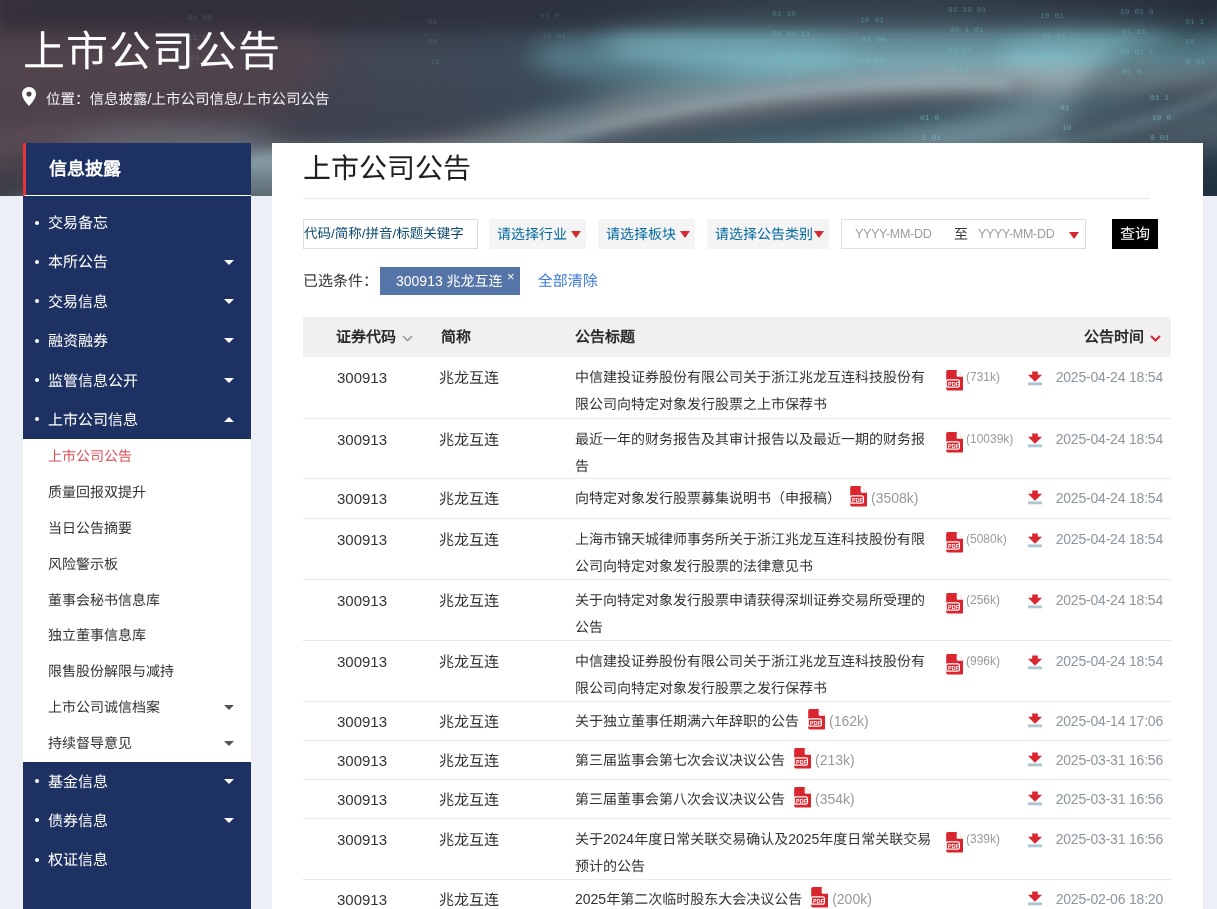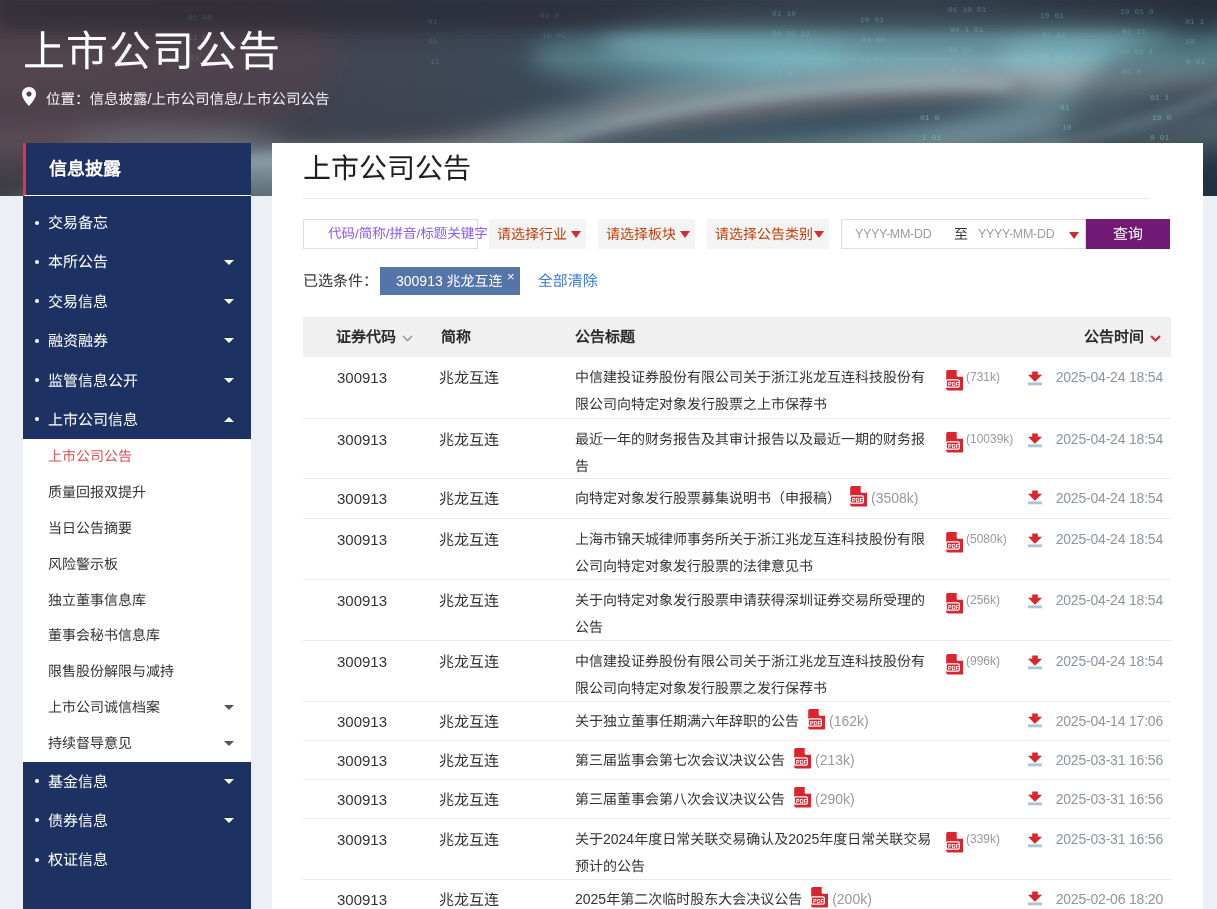--- a/index.html
+++ b/index.html
@@ -23,28 +23,28 @@
 .nav2{background:#fff}
 .nav2 .it{position:relative;height:35.8px;line-height:35.8px;color:#333;font-size:14px;padding-left:25px}
 .nav2 .it.act{color:#e0515a}
 .nav2 .caret{border-top-color:#555}
 
 .panel{position:absolute;left:272px;top:143px;width:931px;height:766px;background:#fff}
 .p-title{position:absolute;left:31px;top:7px;font-size:28px;line-height:38px;color:#1f1f1f}
 .p-rule{position:absolute;left:31px;top:55px;width:847px;height:1px;background:#e8e8e8}
 .filters{position:absolute;left:31px;top:76px;height:30px;white-space:nowrap;font-size:14px}
 .filters>*{vertical-align:top}
-.inp{display:inline-block;width:175px;height:30px;border:1px solid #ddd;background:#fff;color:#8b5cf6;line-height:28px;padding-left:24px;margin-right:11px;font-size:13.5px}
-.sel{display:inline-block;position:relative;height:30px;background:#f4f4f4;color:#c2410c;line-height:30px;width:97px;padding-left:8px;margin-right:12px}
+.inp{display:inline-block;width:175px;height:30px;border:1px solid #ddd;background:#fff;color:#0c4a6e;line-height:28px;padding-left:0;margin-right:11px;font-size:13.5px}
+.sel{display:inline-block;position:relative;height:30px;background:#f4f4f4;color:#0369a1;line-height:30px;width:97px;padding-left:8px;margin-right:12px}
 .sel .tri,.dbox .tri{display:inline-block;width:0;height:0;border-left:5.5px solid transparent;border-right:5.5px solid transparent;border-top:7px solid #d42b31;position:absolute;right:5px;top:12px}
-.dbox{display:inline-block;position:relative;width:245px;height:30px;border:1px solid #ddd;color:#9c9c9c;margin-right:0;font-size:12.5px;letter-spacing:-0.3px}
+.dbox{display:inline-block;position:relative;width:245px;height:30px;border:1px solid #ddd;color:#9c9c9c;margin-right:26px;font-size:12.5px;letter-spacing:-0.3px}
 .dbox span{position:absolute;top:0;line-height:28px}
 .dbox .z{color:#333;font-size:14px;letter-spacing:0}
 .dbox .tri{right:6px}
-.btn{display:inline-block;width:84px;height:30px;background:#701a75;color:#fff;text-align:center;line-height:30px;font-size:15px}
+.btn{display:inline-block;width:46px;height:30px;background:#000000;color:#fff;text-align:center;line-height:30px;font-size:15px}
 .selrow{position:absolute;left:31px;top:124px;height:28px;font-size:15px;line-height:28px;white-space:nowrap}
 .tag{display:inline-block;position:relative;background:#5574a8;color:#fff;height:28px;line-height:28px;padding:0 17px 0 16px;margin-left:2px;font-size:14px}
 .tag .x{position:absolute;right:5px;top:-4px;font-size:13px;color:#fff}
 .clear{color:#3e7bd8;margin-left:18px}
 
 .tbl{position:absolute;left:31px;top:174px;width:868px;font-size:15px}
 .thead{height:40px;background:#f0f0f0;position:relative;font-weight:700;color:#2b2b2b}
 .thead span{position:absolute;top:0;line-height:40px}
 .row{position:relative;border-bottom:1px solid #e9e9e9}
 .c-code{position:absolute;left:34px;color:#333}
@@ -180,22 +180,22 @@
 <div class="it">交易信息<span class="caret"></span></div>
 <div class="it">融资融券<span class="caret"></span></div>
 <div class="it">监管信息公开<span class="caret"></span></div>
 <div class="it">上市公司信息<span class="caret up"></span></div>
 </div>
 <div class="nav2">
 <div class="it act">上市公司公告</div>
 <div class="it">质量回报双提升</div>
 <div class="it">当日公告摘要</div>
 <div class="it">风险警示板</div>
+<div class="it">董事会秘书信息库</div>
 <div class="it">独立董事信息库</div>
-<div class="it">董事会秘书信息库</div>
 <div class="it">限售股份解限与减持</div>
 <div class="it">上市公司诚信档案<span class="caret"></span></div>
 <div class="it">持续督导意见<span class="caret"></span></div>
 </div>
 <div class="nav3">
 <div class="it">基金信息<span class="caret"></span></div>
 <div class="it">债券信息<span class="caret"></span></div>
 <div class="it">权证信息</div>
 </div>
 </div>
@@ -349,21 +349,21 @@
 <span class="c-date">2025-03-31 16:56</span>
 </div>
 <div class="row s1" style="height:39px">
 <span class="c-code">300913</span>
         <span class="c-abbr">兆龙互连</span>
 <span class="c-title" style="width:620px">第三届董事会第八次会议决议公告<span class="ipdf"><svg width="18" height="21" viewBox="0 0 18 21">
               <path d="M1.2,1.6 q0,-1.6 1.6,-1.6 h8.9 l6.6,6.7 v12.1 q0,1.6 -1.6,1.6 h-13.9 q-1.6,0 -1.6,-1.6 z" fill="#d9252e"></path>
               <path d="M11.7,0 l6.6,6.7 h-5.6 q-1,0 -1,-1 z" fill="#fff"></path>
               <rect x="1.2" y="9.8" width="13.2" height="7.4" rx="1.6" fill="none" stroke="#fff" stroke-width="1.2"></rect>
               <text x="2.9" y="15.6" font-size="5.4" font-weight="bold" fill="#fff" font-family="'Liberation Sans',sans-serif" letter-spacing="0.2">PDF</text>
-            </svg></span><span class="isize">(290k)</span></span>
+            </svg></span><span class="isize">(354k)</span></span>
 <span class="c-dl"><svg width="16" height="15" viewBox="0 0 16 15">
             <path d="M5.2,0.6 h5.6 v3.2 h4.3 L8,10.8 L0.9,3.8 h4.3 z" fill="#d9262f"></path>
             <rect x="1" y="11.4" width="14" height="2.9" fill="#aec6d4"></rect>
           </svg></span>
 <span class="c-date">2025-03-31 16:56</span>
 </div>
 <div class="row r1" style="height:61px">
 <span class="c-code">300913</span>
         <span class="c-abbr">兆龙互连</span>
 <span class="c-title">关于2024年度日常关联交易确认及2025年度日常关联交易预计的公告</span>

